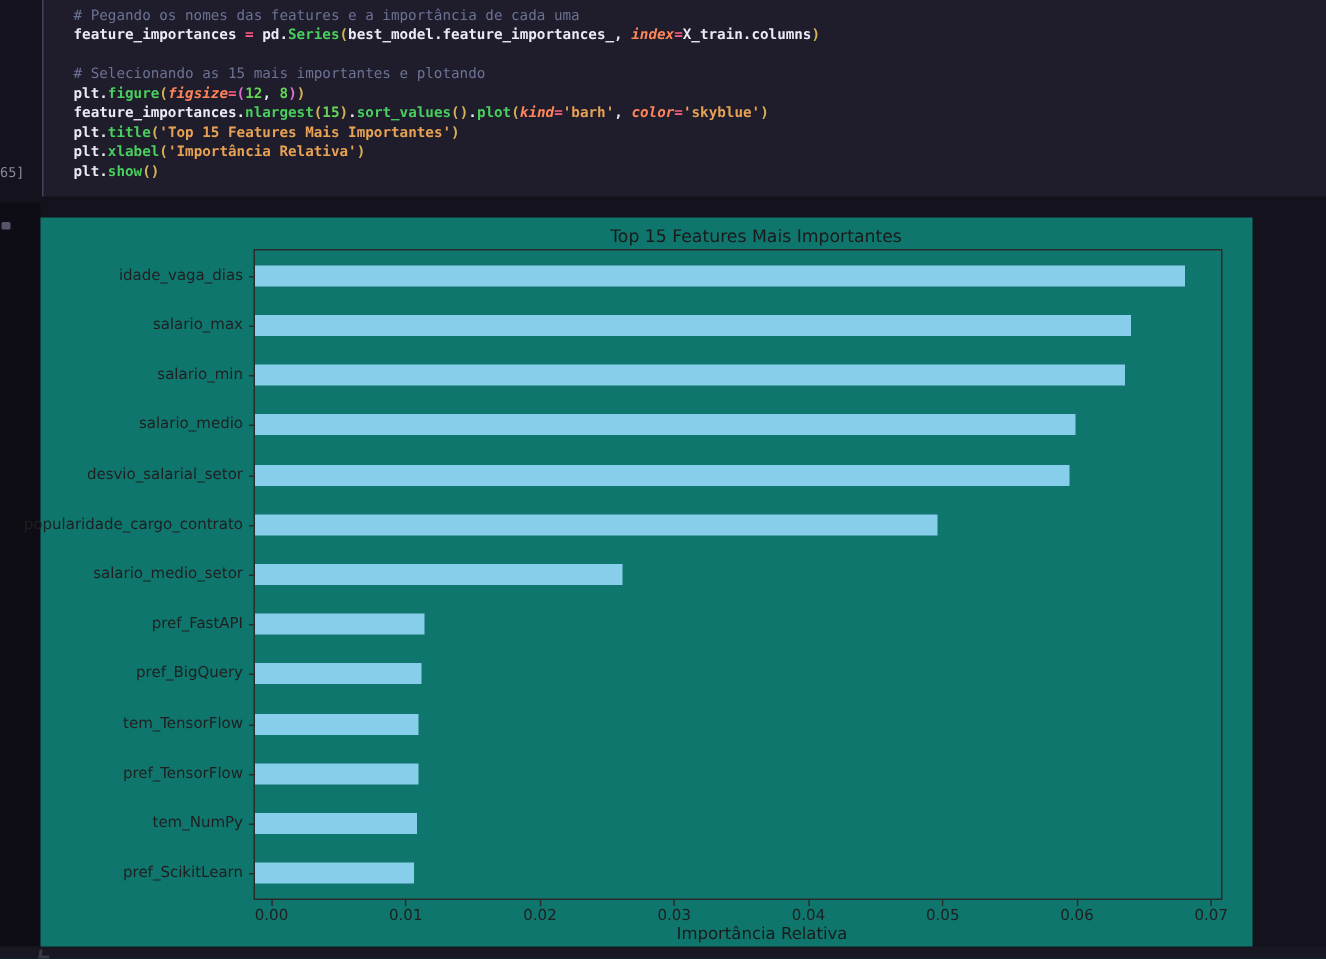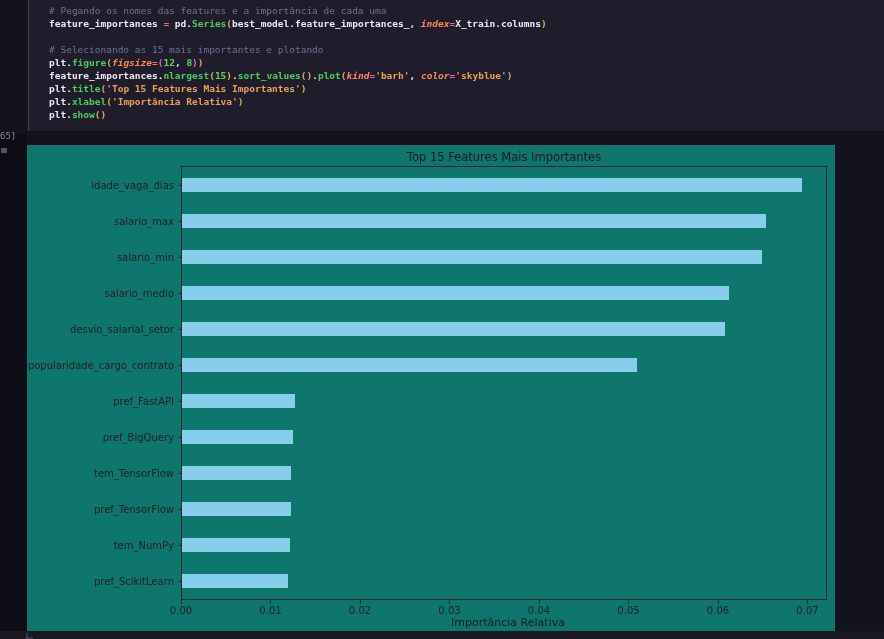--- a/index.html
+++ b/index.html
@@ -19,34 +19,34 @@
   .tok-c { color:#6b7294; }
   .tok-w { color:#eceaf4; font-weight:600; }
   .tok-g { color:#49cf5d; font-weight:600; }
   .tok-p { color:#ff5e84; font-weight:600; }
   .tok-i { color:#ff8559; font-style:italic; font-weight:600; }
   .tok-s { color:#e8a254; font-weight:600; }
   .tok-n { color:#64d455; font-weight:600; }
   .tok-b1 { color:#d3b255; font-weight:600; }
   .tok-b2 { color:#d96bc9; font-weight:600; }
 
-  .exec-count { position:absolute; left:0; top:131px; width:26px;
+  .exec-count { position:absolute; left:0; top:111px; width:26px;
                 font-family:"DejaVu Sans Mono", monospace; font-size:9px;
                 color:#8a88a0; text-align:left; }
   .gutter-dot { position:absolute; left:1px; top:148px; width:6px; height:5px;
                 background:#56536a; border-radius:1px; }
   .resize-handle { position:absolute; left:26px; top:633px; width:7px; height:6px;
                    border-left:2px solid #4c4958; border-bottom:2px solid #4c4958;
                    transform:skewX(-8deg); opacity:.7; }
 
   
   .figure { position:absolute; left:27px; top:145px; width:808px; height:486px; background:#0f766e; }
   .fig-title { position:absolute; left:154px; top:5px; width:646px; text-align:center;
                font-size:11.5px; color:#1a1a1a; }
-  .axes { position:absolute; left:154px; top:21px; width:646px; height:434px;
+  .axes { position:absolute; left:142px; top:21px; width:646px; height:434px;
           border:1px solid #2b2b2b; display:flex; flex-direction:column; }
   .bar-row { position:relative; flex:1 1 0; }
   .bar { position:absolute; left:0; top:50%; transform:translateY(-50%);
          height:14px; background:#87ceeb; }
   .ytick-line { position:absolute; left:-4px; top:50%; width:4px; height:1px; background:#2b2b2b; }
   .ylabel { position:absolute; right:calc(100% + 8px); top:50%; transform:translateY(-50%);
             font-size:10px; color:#1f1f1f; white-space:nowrap; }
   .xticks { position:absolute; left:154px; top:455px; width:716px; height:20px; }
   .xtick { position:absolute; top:0; transform:translateX(-50%); text-align:center; }
   .xtick-line { width:1px; height:4px; background:#2b2b2b; margin:0 auto; }
@@ -95,20 +95,25 @@
         </div>
         <div class="bar-row">
           <div class="ytick-line"></div>
           <div class="ylabel">desvio_salarial_setor</div>
           <div class="bar" style="width: 84.375%; background: rgb(135, 206, 235);"></div>
         </div>
         <div class="bar-row">
           <div class="ytick-line"></div>
           <div class="ylabel">popularidade_cargo_contrato</div>
           <div class="bar" style="width: 70.625%; background: rgb(135, 206, 235);"></div>
+        </div>
+        <div class="bar-row">
+          <div class="ytick-line"></div>
+          <div class="ylabel">salario_medio_setor</div>
+          <div class="bar" style="width: 38%; background: rgb(135, 206, 235);"></div>
         </div>
         <div class="bar-row">
           <div class="ytick-line"></div>
           <div class="ylabel">pref_FastAPI</div>
           <div class="bar" style="width: 17.5%; background: rgb(135, 206, 235);"></div>
         </div>
         <div class="bar-row">
           <div class="ytick-line"></div>
           <div class="ylabel">pref_BigQuery</div>
           <div class="bar" style="width: 17.25%; background: rgb(135, 206, 235);"></div>

